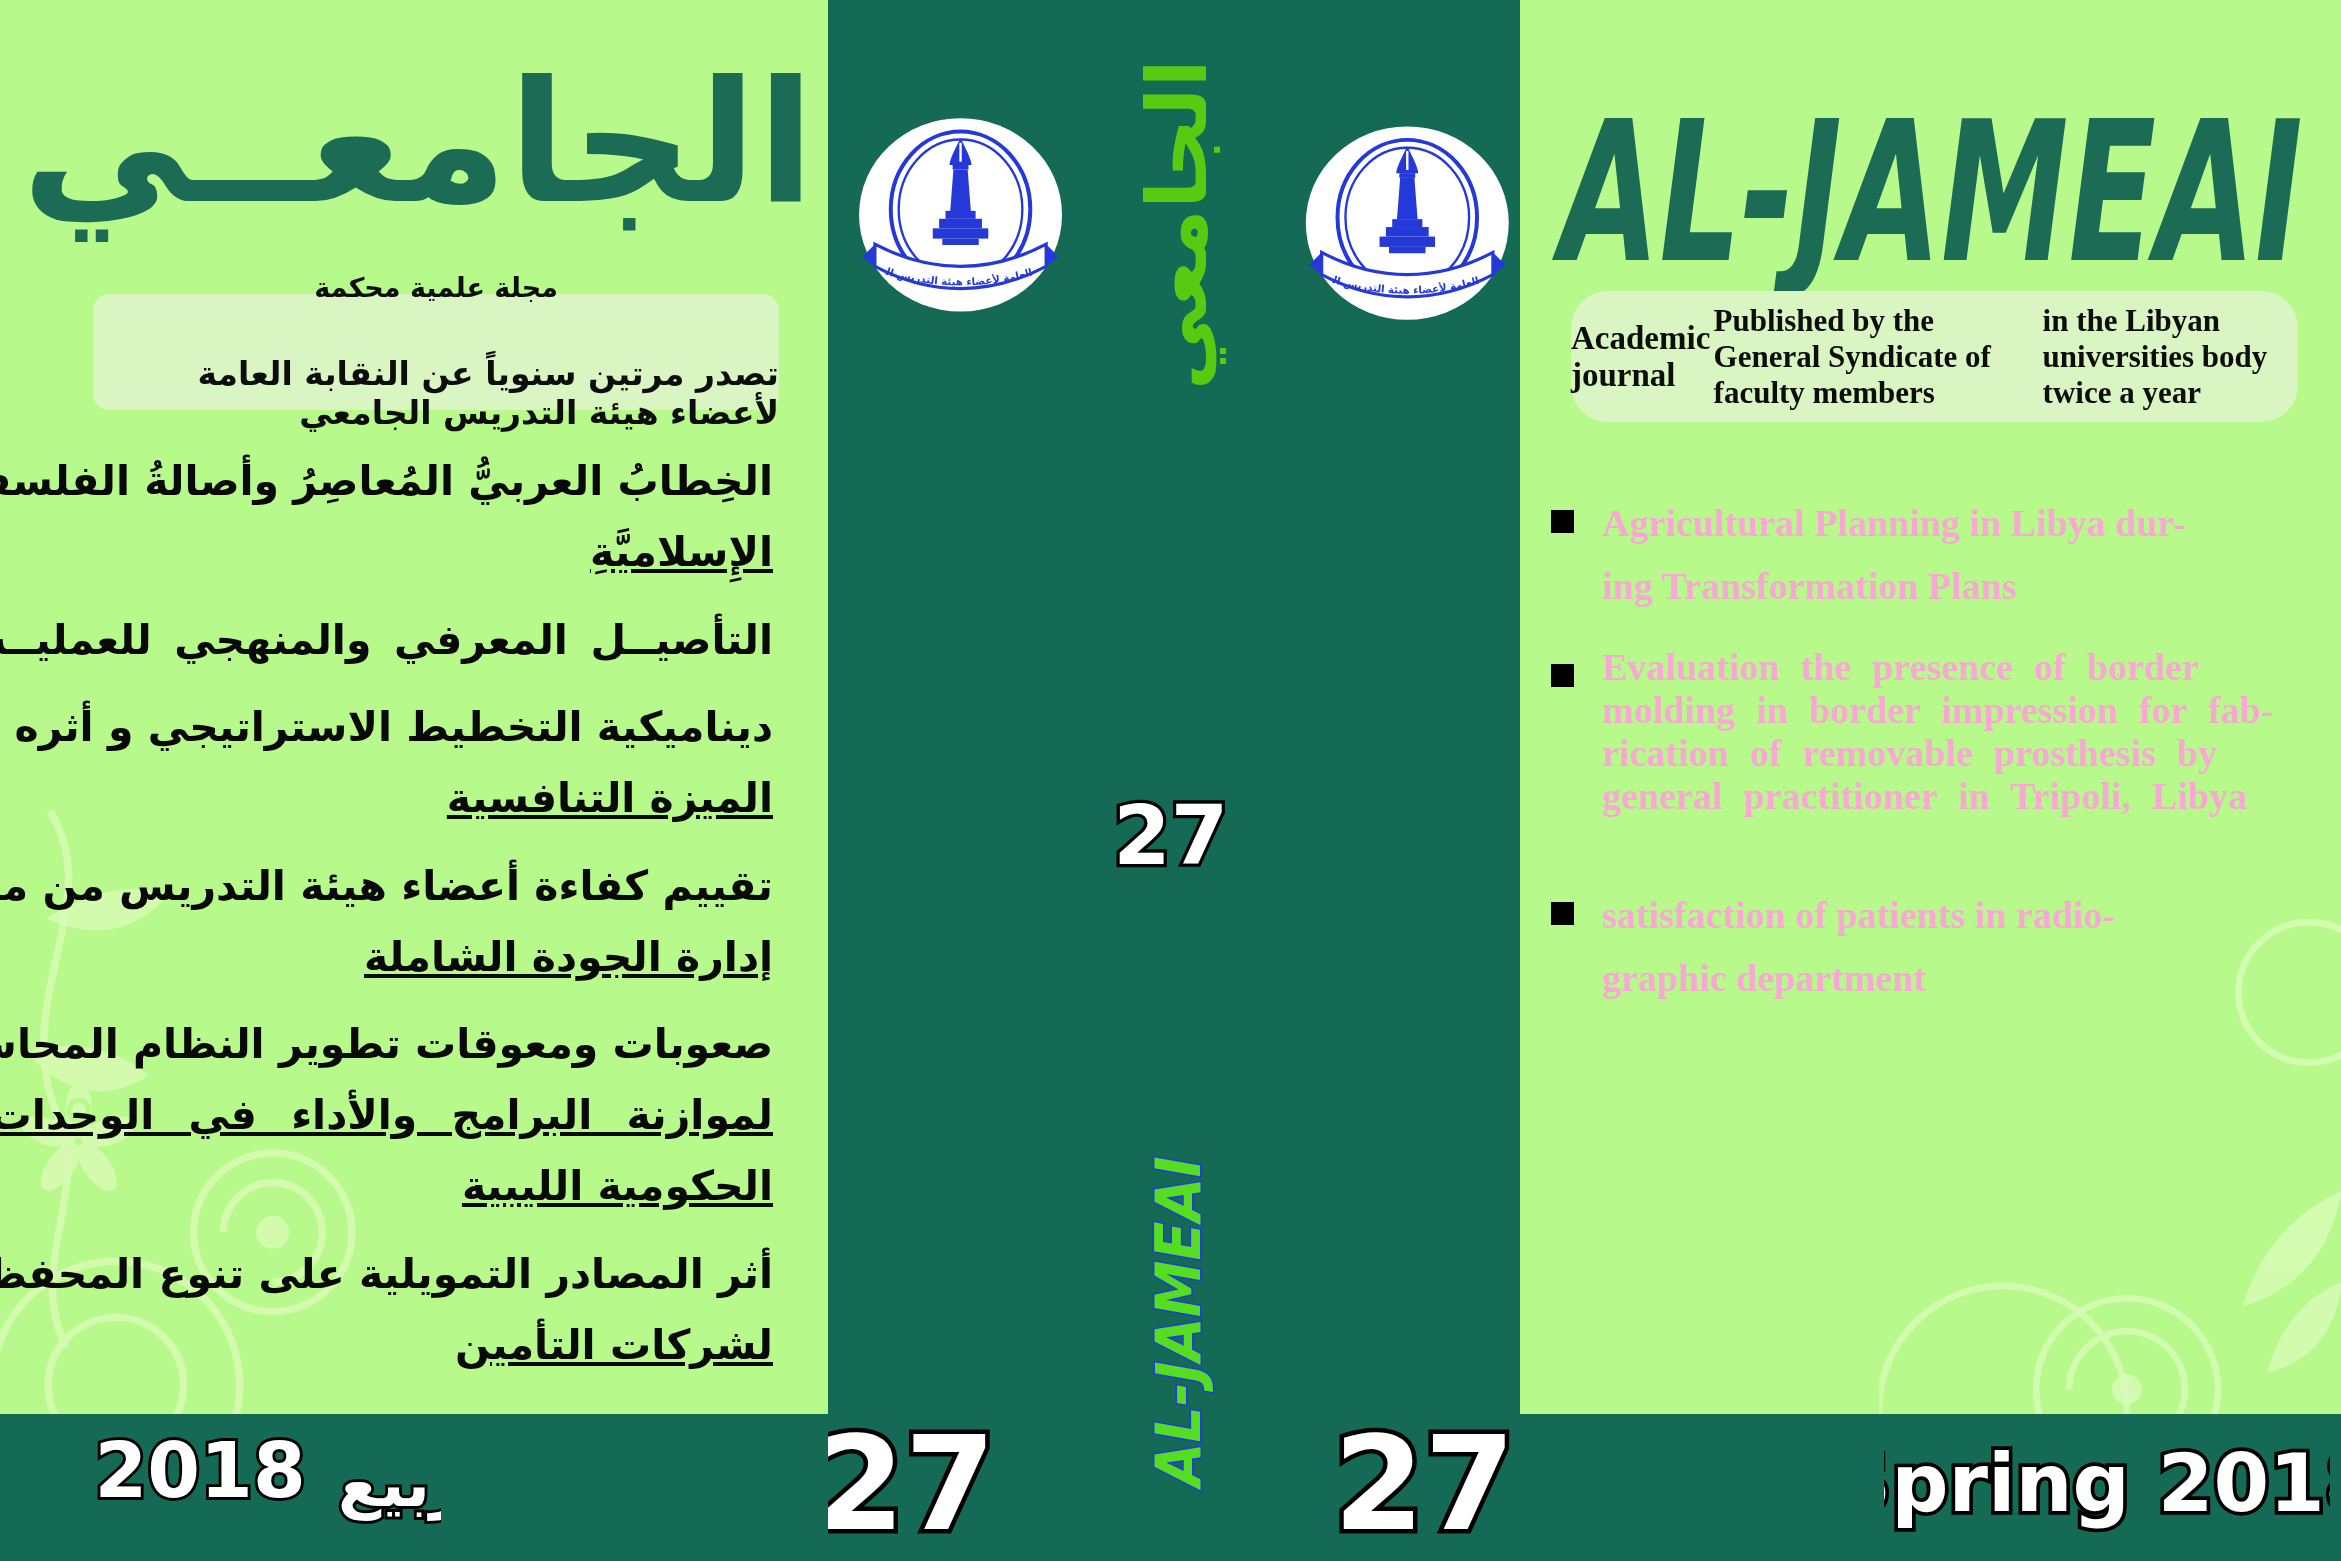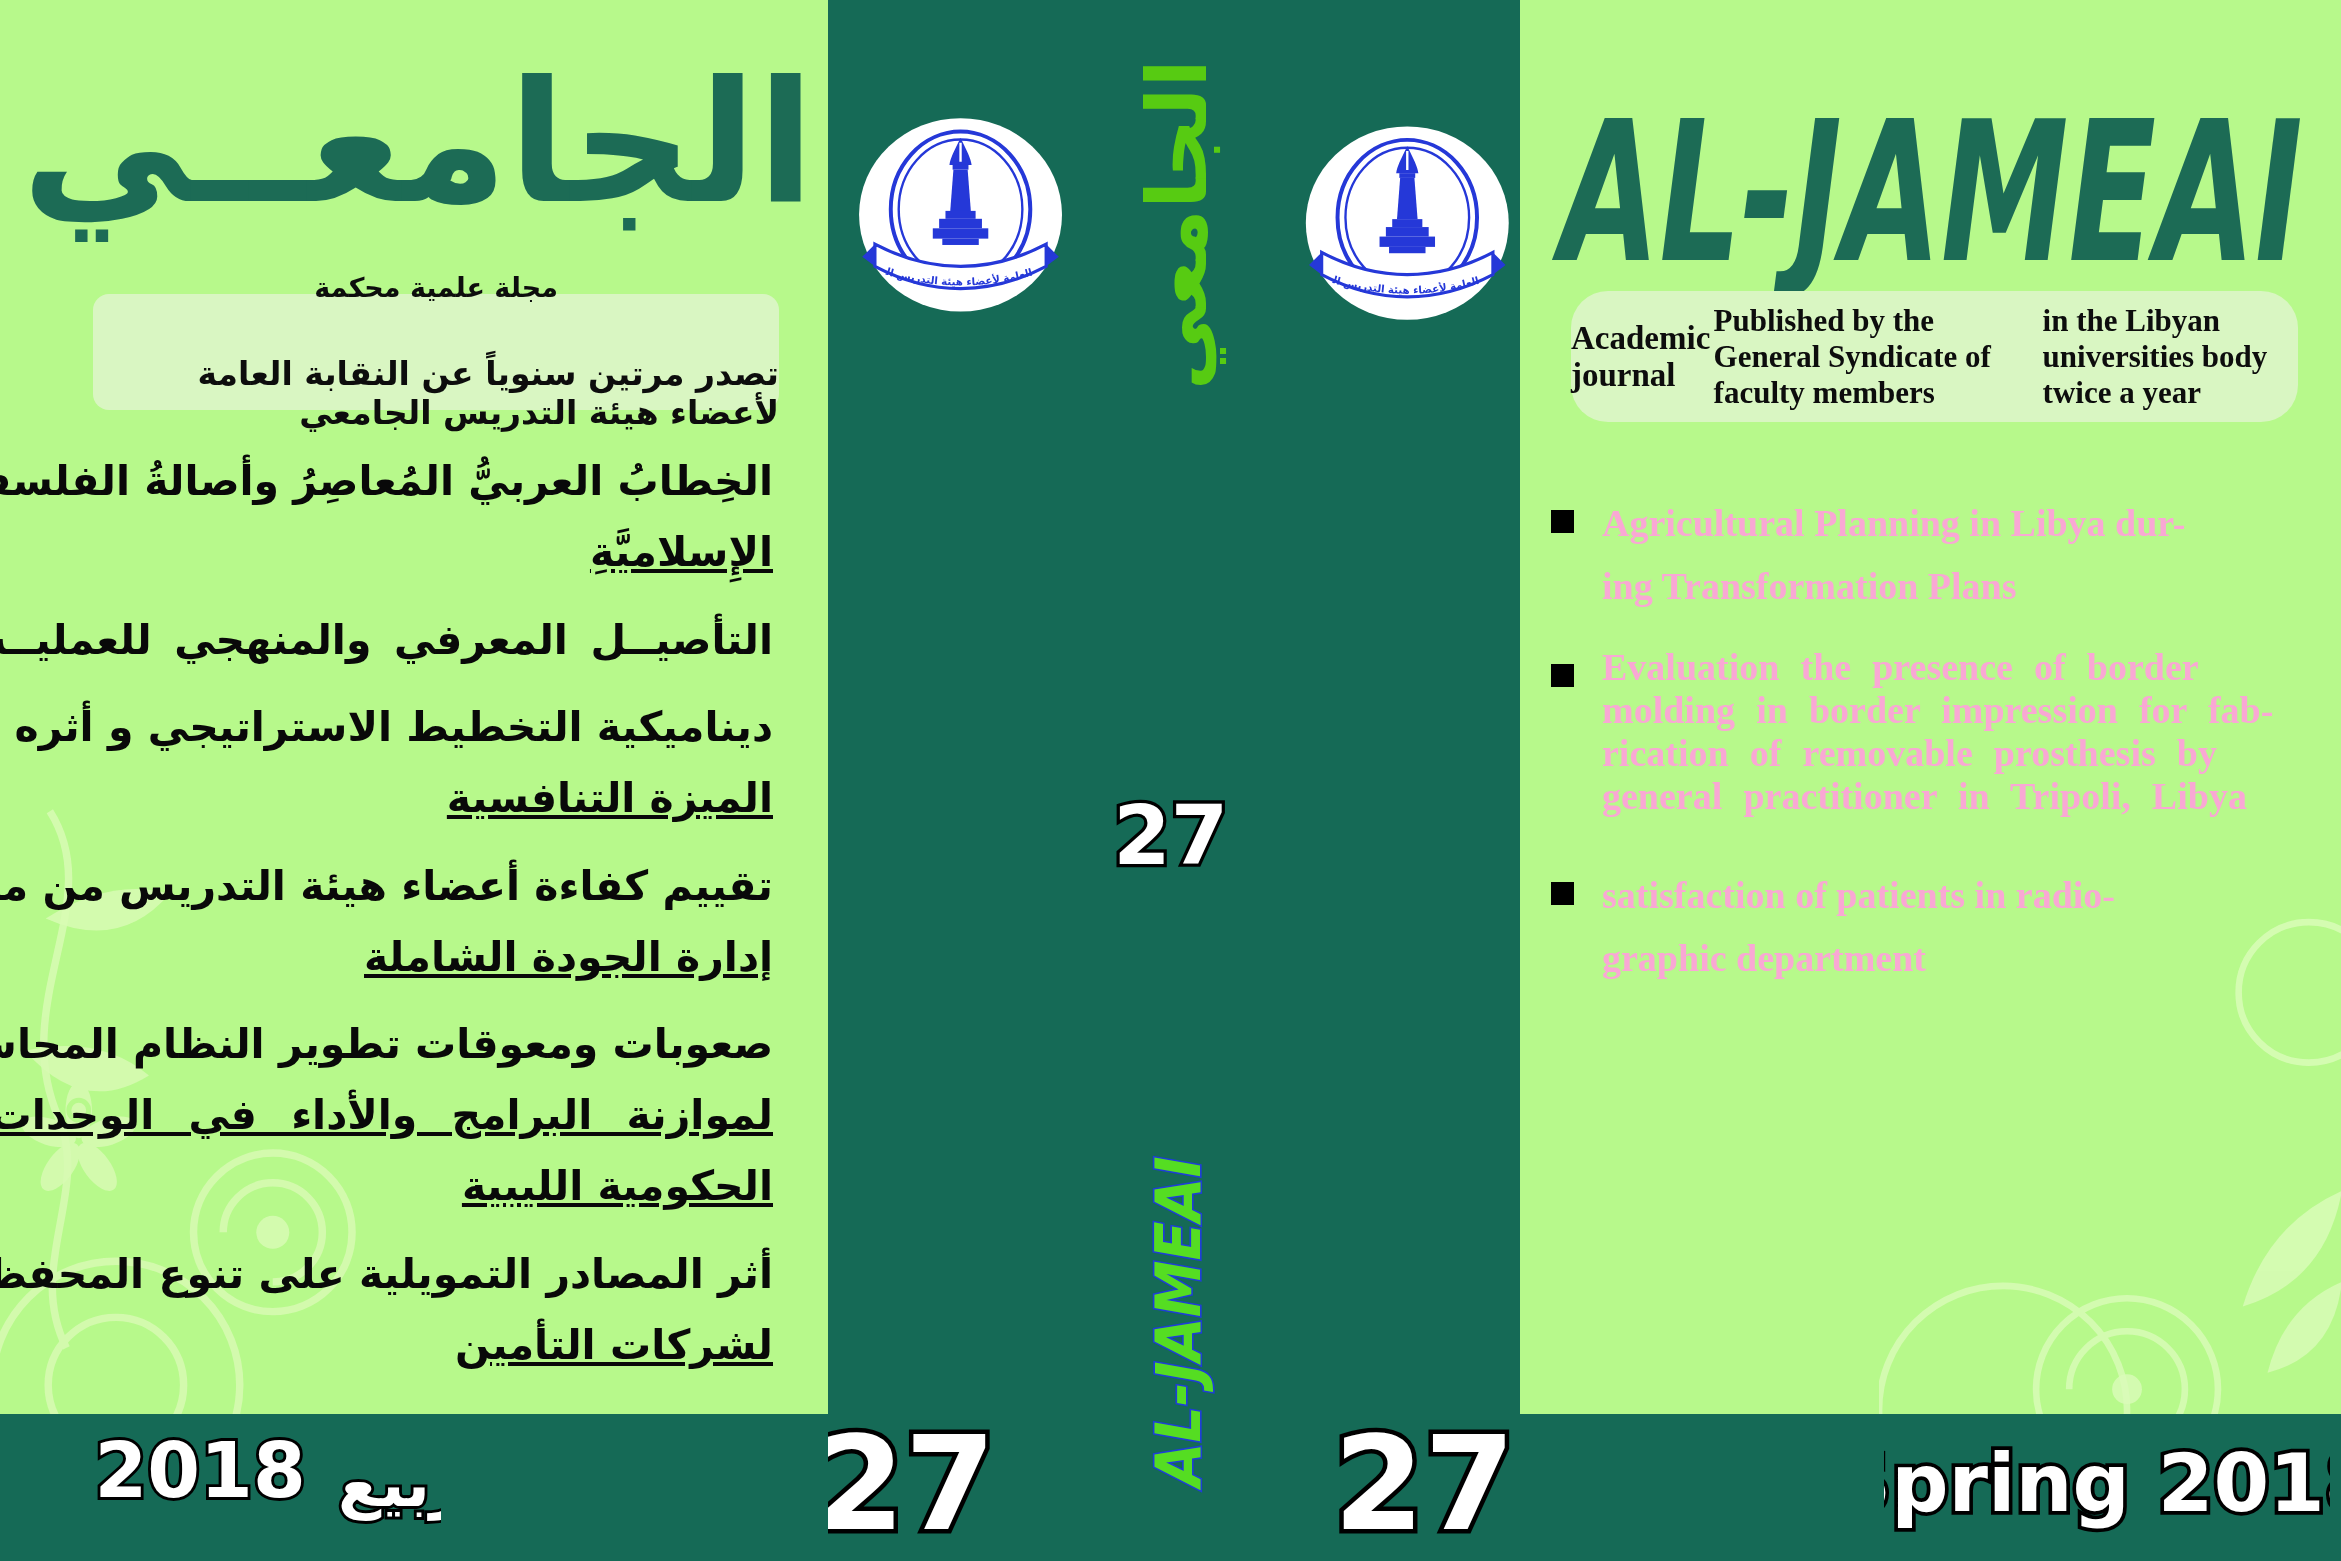--- a/index.html
+++ b/index.html
@@ -48,21 +48,21 @@
   .r-articles{
     position:absolute;left:1551px;top:492px;width:768px;
     color:#f9a8d4;font-family:"Liberation Serif",serif;font-weight:bold;font-size:38px;
   }
   .r-articles .bitem{position:relative;padding-left:51px;}
   .r-articles .bitem::before{
     content:"";position:absolute;left:0;top:18px;width:23px;height:23px;background:#000;
   }
   .r-articles .bitem .line{line-height:63px;white-space:nowrap;}
   .r-articles .bitem:nth-child(1){margin-bottom:28px;}
-  .r-articles .bitem:nth-child(2){margin-bottom:46px;}
+  .r-articles .bitem:nth-child(2){margin-bottom:66px;}
   .r-articles .bitem:nth-child(2) .line{line-height:43px;word-spacing:11.6px;}
 
   svg text{font-family:"DejaVu Sans",sans-serif;}
   .deco{position:absolute;pointer-events:none;}
 </style>
 </head>
 <body>
 
 <div class="page">
 

